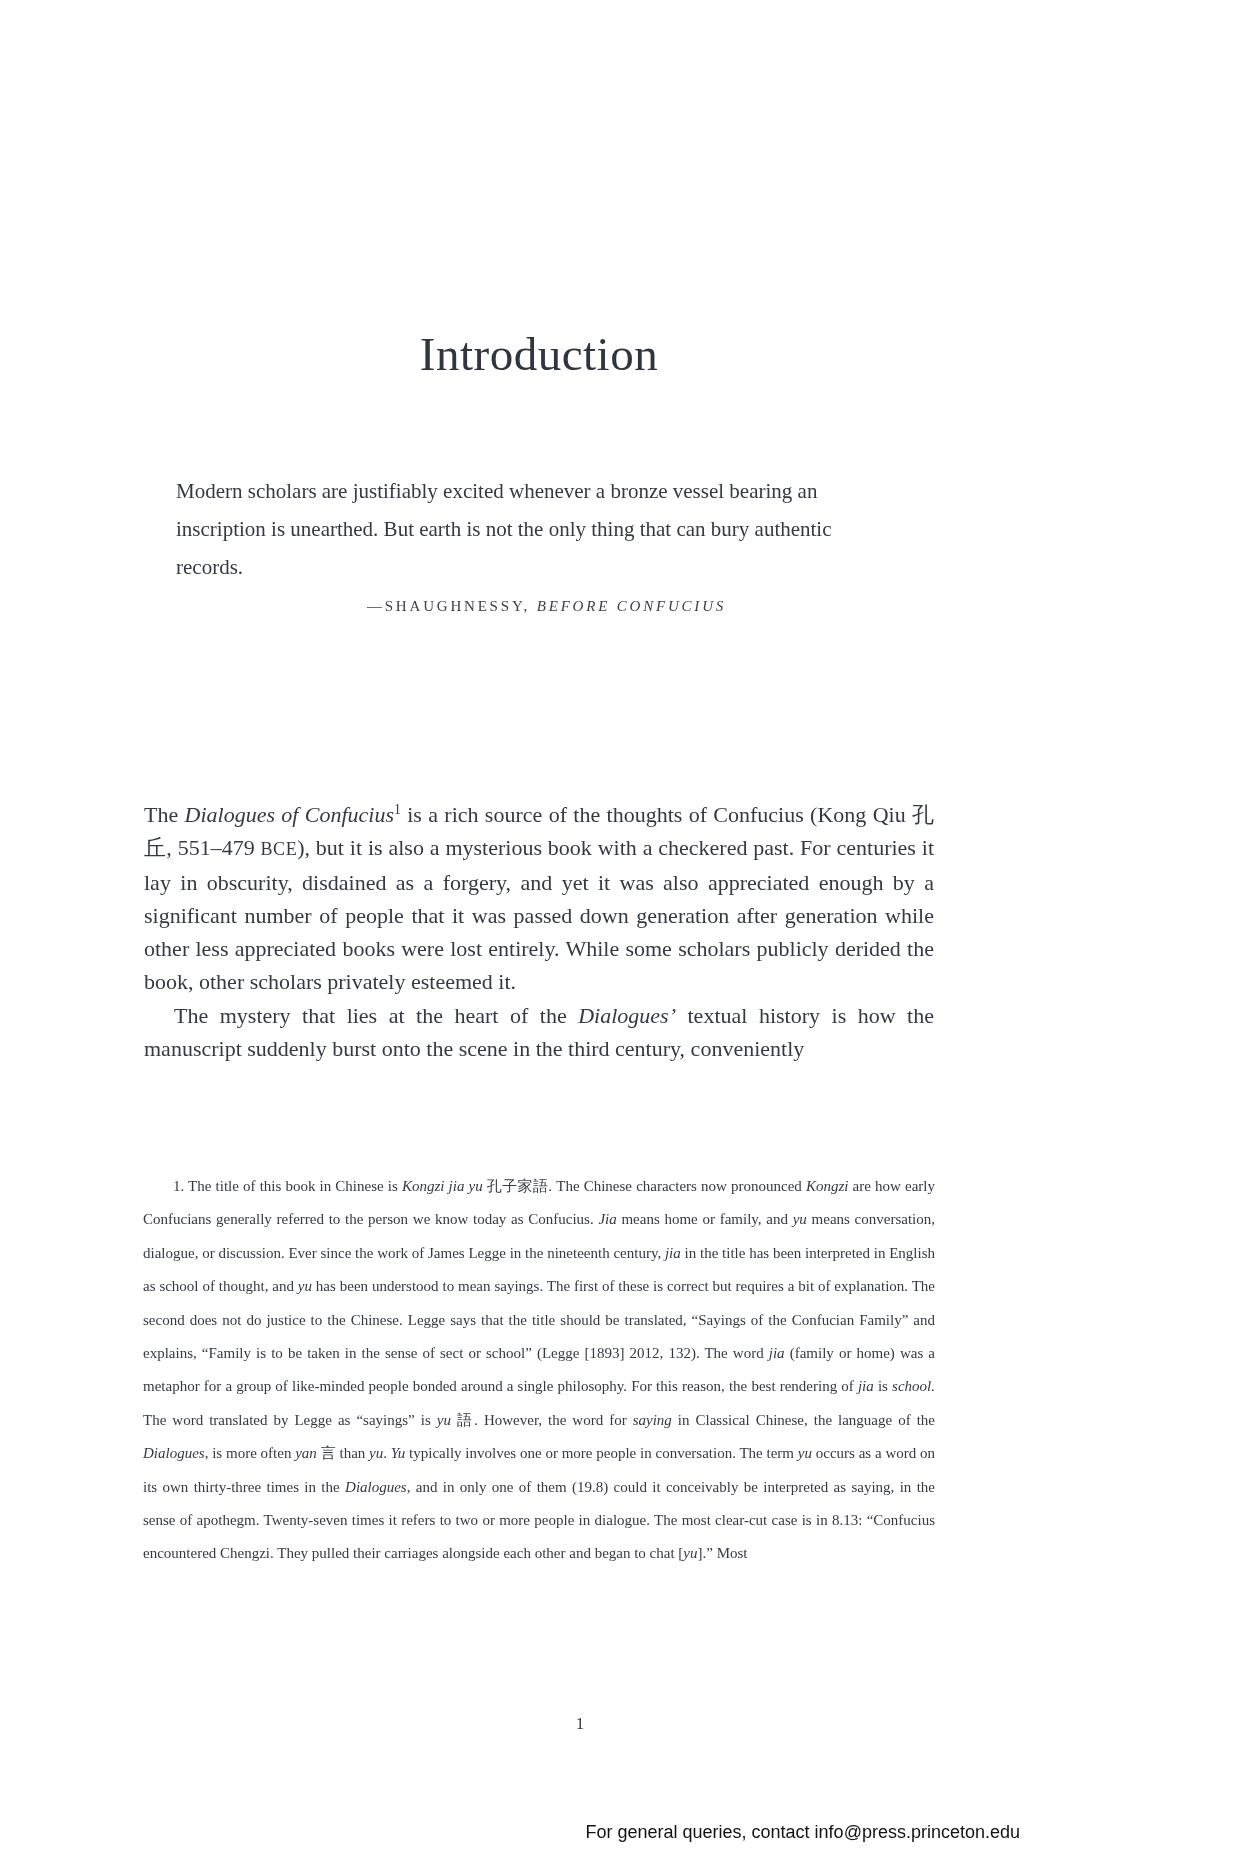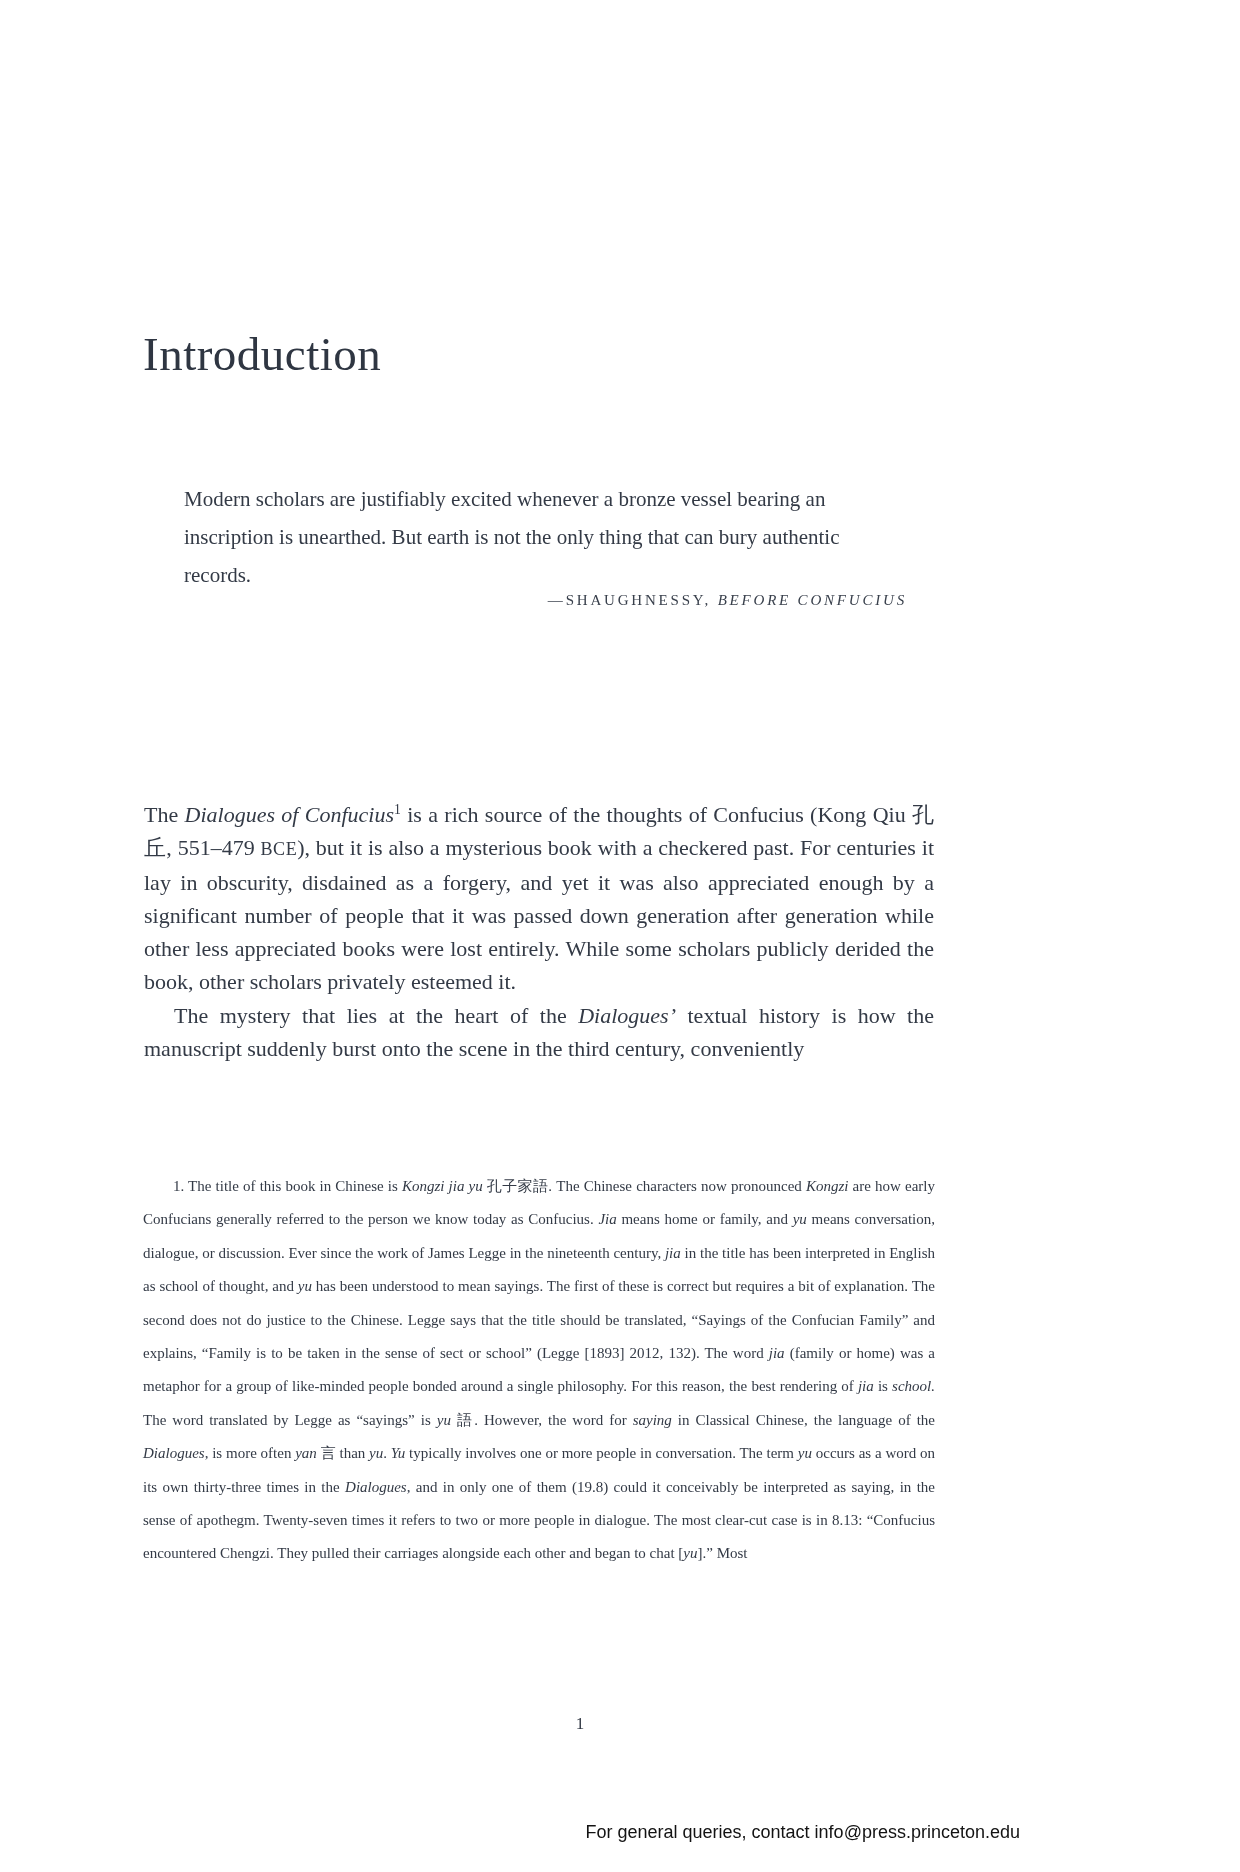--- a/index.html
+++ b/index.html
@@ -25,40 +25,41 @@
   }
   .title {
     position: absolute;
     left: 143px;
     top: 328px;
     width: 792px;
     margin: 0;
     font-weight: 400;
     font-size: 47px;
     line-height: 52px;
+    text-align: center;
     letter-spacing: 0.5px;
     color: #2f3642;
   }
   .epigraph-text {
     position: absolute;
     left: 172px;
     top: 468px;
     width: 712px;
-    margin: 12px;
+    margin: 4px;
     font-size: 21px;
     line-height: 38px;
     color: #333a46;
   }
   .epigraph-attribution {
     position: absolute;
     left: 172px;
     top: 590px;
     width: 733px;
-    margin: 2px;
-    text-align: right;
+    margin: 8px;
+    text-align: center;
     font-size: 15px;
     letter-spacing: 2.8px;
     color: #39404c;
     white-space: nowrap;
   }
   .epigraph-attribution .work { font-style: italic; }
   .body-block {
     position: absolute;
     left: 143px;
     top: 797px;

